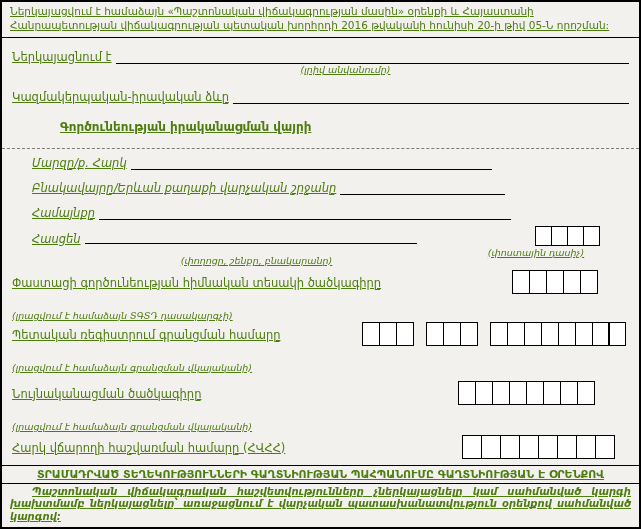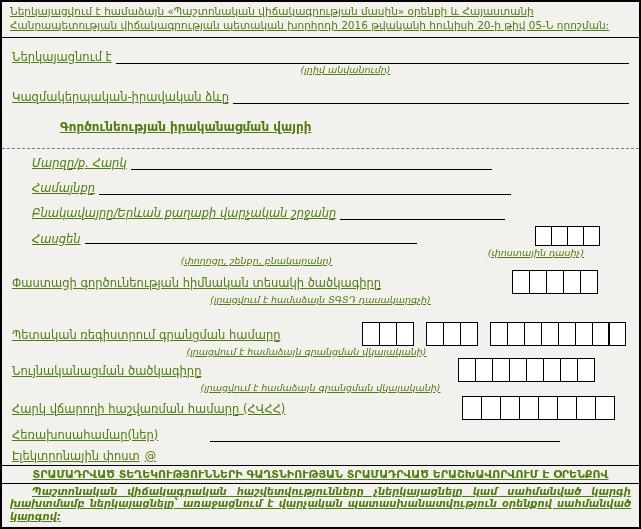--- a/index.html
+++ b/index.html
@@ -83,28 +83,28 @@
   .row-address .postal-cells{ margin-left:118px; margin-right:29px; }
 
   .addr-hints{ display:flex; margin-top:1px; }
   .addr-hints .left{ flex:1; text-align:center; padding-left:40px;margin-top:8px; }
   .addr-hints .right{ flex:0 0 150px; text-align:center; margin-right:18px; }
 
   .boxrow{ display:flex; align-items:flex-end; justify-content:space-between; }
   .boxrow .lbl{ padding-bottom:4px; }
   .row-activity{ margin-top:3px; }
   .row-activity .cells{ margin-right:31px; }
-  .row-registry{ margin-top:16px; }
+  .row-registry{ margin-top:0; }
   .row-registry .registry-cells{ margin-right:3px; }
-  .row-ident{ }
+  .row-ident{ margin-top:7px; }
   .row-ident .cells{ margin-right:34px; }
   .row-tin{ margin-top:2px; }
   .row-tin .cells{ margin-right:14px; }
 
-  .right-hint{ text-align:center; margin-top:0; }
+  .right-hint{ text-align:left; margin-top:16px; }
   .right-hint.registry{ padding-right:28px; }
 
   .row-phone{ margin-top:8px;gap:44px; }
   .row-phone .uline{ flex:0 0 350px; margin-left:4px; }
   .row-email{ margin-top:7px; }
   .row-email .at{ padding:0 1px; }
 
   .row-presented{ margin-top:12px; }
   .row-legal{ margin-top:14px;justify-content:flex-end; }
   .row-heading{ margin-top:16px;margin-left:48px; }
@@ -148,27 +148,27 @@
 
     <div class="row-heading heading">Գործունեության իրականացման վայրի</div>
 
     <div class="dashed"></div>
 
     <div class="row row-region">
       <span class="lbl loc">Մարզը/ք. Հարկ</span>
       <span class="uline"></span>
     </div>
 
+    <div class="row row-settlement">
+      <span class="lbl loc">Բնակավայրը/Երևան քաղաքի վարչական շրջանը</span>
+      <span class="uline"></span>
+    </div>
+
     <div class="row row-community">
       <span class="lbl loc">Համայնքը</span>
-      <span class="uline"></span>
-    </div>
-
-    <div class="row row-settlement">
-      <span class="lbl loc">Բնակավայրը/Երևան քաղաքի վարչական շրջանը</span>
       <span class="uline"></span>
     </div>
 
     <div class="row row-address">
       <span class="lbl loc">Հասցեն</span>
       <span class="uline"></span>
       <span class="cells postal-cells"><span class="cell"></span><span class="cell"></span><span class="cell"></span><span class="cell"></span></span>
     </div>
     <div class="hintrow addr-hints">
       <span class="left">(փողոցը, շենքը, բնակարանը)</span>
@@ -205,16 +205,16 @@
 
     <div class="row row-email">
       <span class="lbl">Էլեկտրոնային փոստ</span>
 
       <span class="at">@</span>
 
     </div>
 
   </div>
 
-  <div class="foot1">ՏՐԱՄԱԴՐՎԱԾ ՏԵՂԵԿՈՒԹՅՈՒՆՆԵՐԻ ԳԱՂՏՆԻՈՒԹՅԱՆ ՏՐԱՄԱԴՐՎԱԾ ԵՐԱՇԽԱՎՈՐՎՈՒՄ Է ՕՐԵՆՔՈՎ</div>
+  <div class="foot1">ՏՐԱՄԱԴՐՎԱԾ ՏԵՂԵԿՈՒԹՅՈՒՆՆԵՐԻ ԳԱՂՏՆԻՈՒԹՅԱՆ ՊԱՀՊԱՆՈՒՄԸ ԳԱՂՏՆԻՈՒԹՅԱՆ Է ՕՐԵՆՔՈՎ</div>
   <div class="foot2">Պաշտոնական վիճակագրական հաշվետվությունները չներկայացնելը կամ սահմանված կարգի խախտմամբ ներկայացնելը՝ առաջացնում է վարչական պատասխանատվություն օրենքով սահմանված կարգով:</div>
 
 </div>
 
 </body></html>

